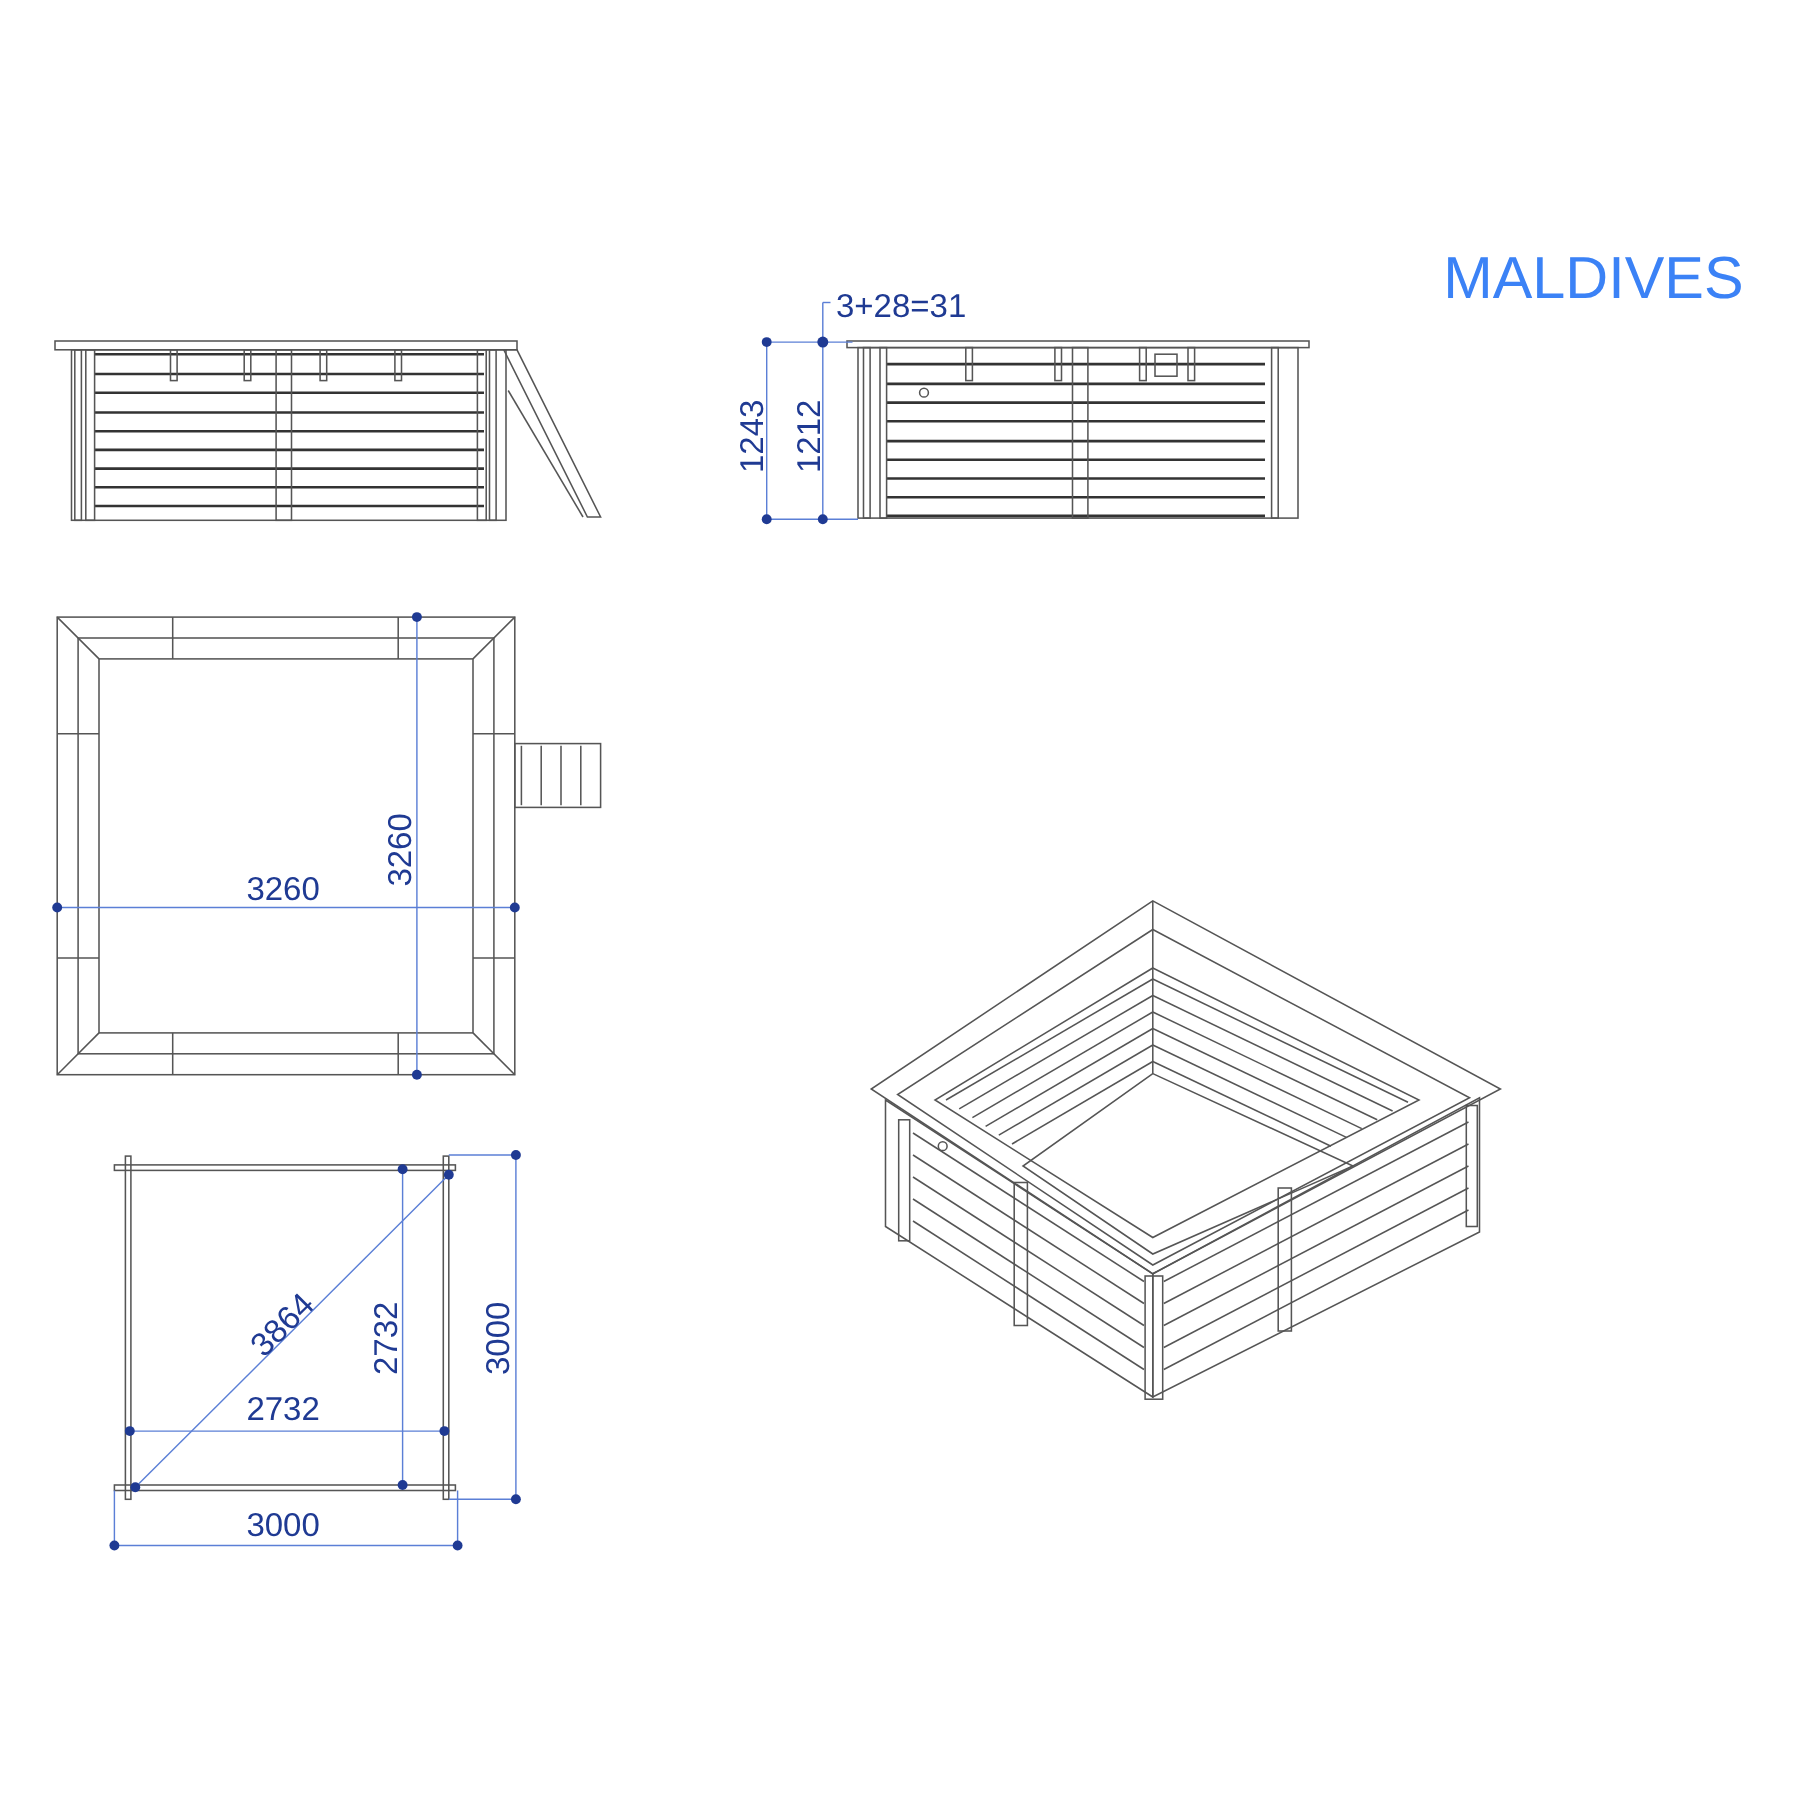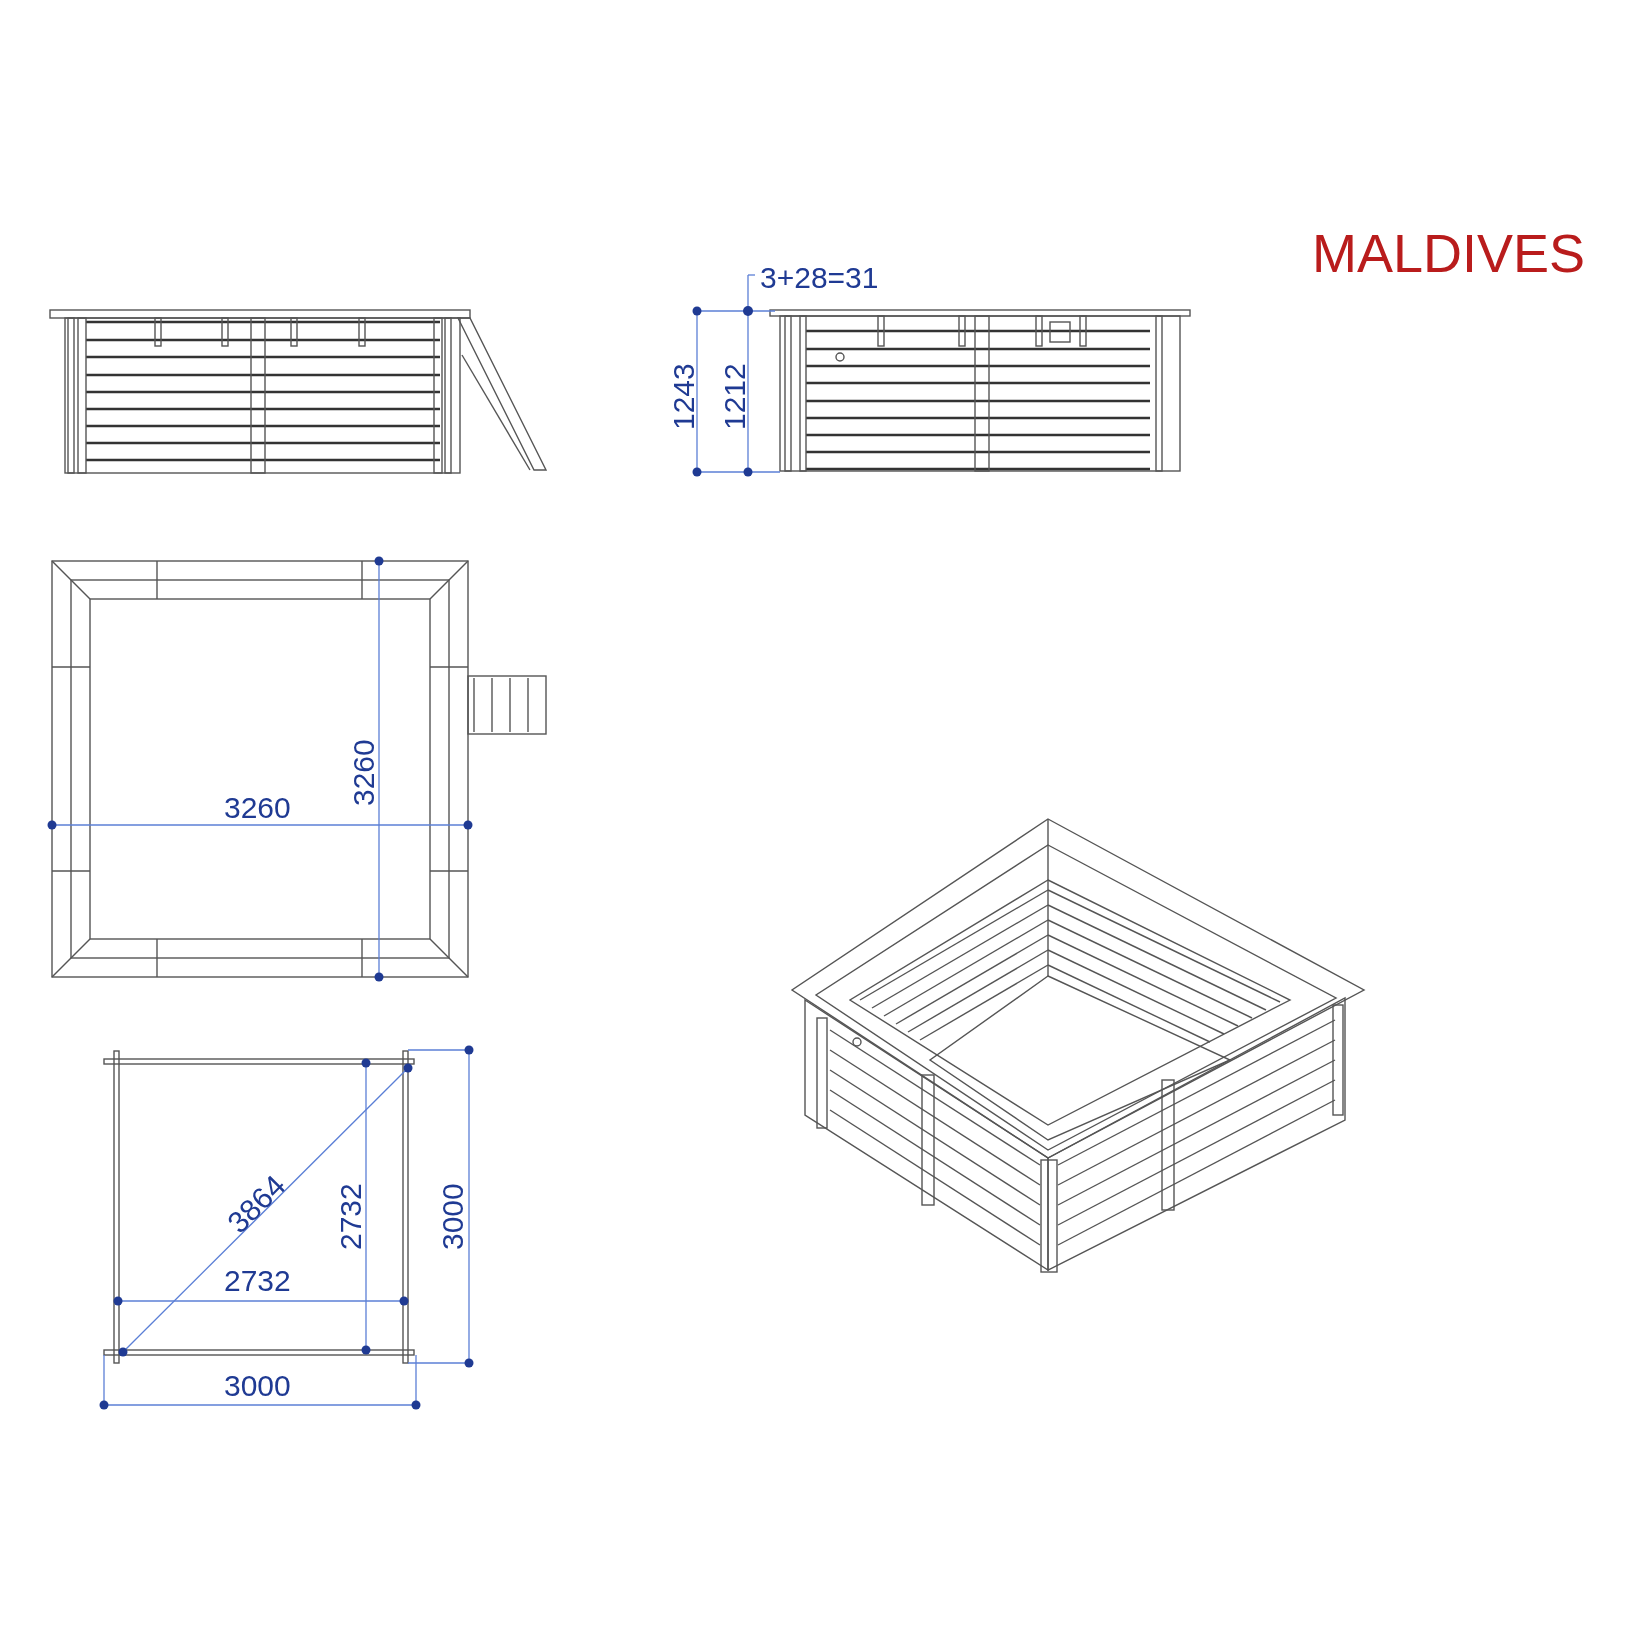--- a/index.html
+++ b/index.html
@@ -1,19 +1,19 @@
 <!DOCTYPE html>
 <html><head>
 <meta charset="utf-8">
 <style>
   html,body{margin:0;padding:0;background:#ffffff;}
   #canvas{position:relative;width:1636px;height:1636px;background:#fff;overflow:hidden;}
   svg{position:absolute;left:0;top:0;}
   .dimtxt{font-family:"Liberation Sans",sans-serif;fill:#1f3a93;}
-  .title{position:absolute;left:1312px;top:222px;font-family:"Liberation Sans",sans-serif;font-size:54px;color:#b91c1c;letter-spacing:0px;}
+  .title{position:absolute;left:1312px;top:222px;font-family:"Liberation Sans",sans-serif;font-size:54px;color:#3b82f6;letter-spacing:0px;}
   .ln{stroke:#555;fill:none;stroke-width:1.4;}
   .lnd{stroke:#333;fill:none;stroke-width:2.4;}
   .dim{stroke:#5b7fd6;fill:none;stroke-width:1.3;}
   .dot{fill:#1f3a93;}
 </style>
 </head>
 <body>
 
 <div id="canvas">
 

